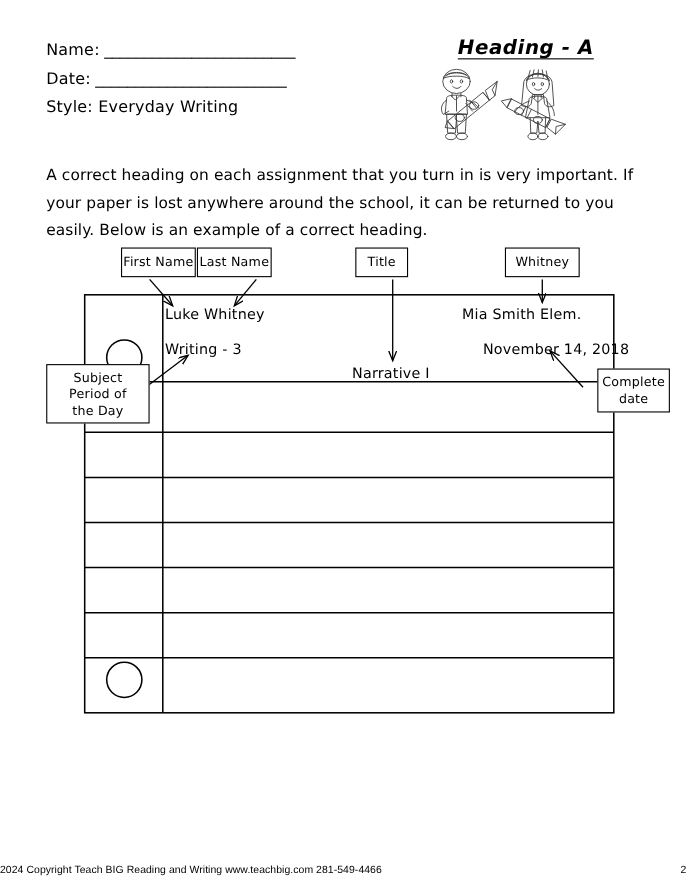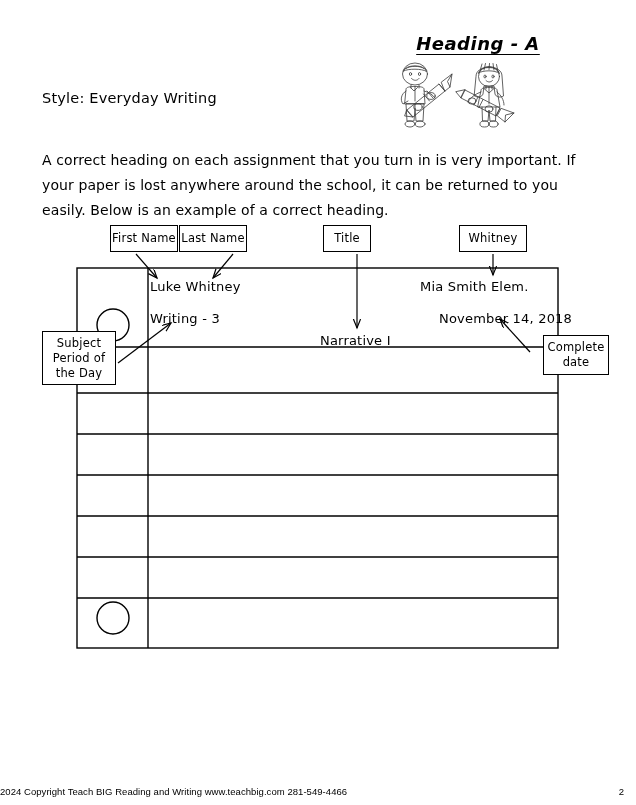--- a/index.html
+++ b/index.html
@@ -102,21 +102,21 @@
     display: flex;
     align-items: center;
     justify-content: center;
     letter-spacing: 0.2px;
     z-index: 5;
   }
   #callout-first-name { left: 110px; top: 10px;  width: 68px; height: 27px; }
   #callout-last-name  { left: 179px; top: 10px;  width: 68px; height: 27px; }
   #callout-title      { left: 323px; top: 10px;  width: 48px; height: 27px; }
   #callout-school     { left: 459px; top: 10px;  width: 68px; height: 27px; }
-  #callout-subject    { left: 42px;  top: 116px; width: 74px; height: 54px; flex-direction: column; }
+  #callout-subject    { left: 42px;  top: 116px; width: 94px; height: 54px; flex-direction: column; }
   #callout-date       { left: 527px; top: 120px; width: 66px; height: 40px; flex-direction: column; margin-left: 16px; }
 
   
   .sample-text {
     position: absolute;
     font-size: 13px;
     letter-spacing: 0.2px;
     white-space: nowrap;
     z-index: 4;
   }
@@ -148,21 +148,27 @@
     position: absolute;
     right: 12px;
     top: 0;
   }
 </style>
 </head>
 <body>
 
 <div class="page">
 
-
+  <div class="field-row" id="name-row">
+    <span class="field-label">Name:</span><span class="field-blank">________________________</span>
+  </div>
+
+  <div class="field-row" id="date-row">
+    <span class="field-label">Date:</span><span class="field-blank">________________________</span>
+  </div>
 
   <div class="field-row" id="style-row">
     <span>Style: Everyday Writing</span>
   </div>
 
   <div id="worksheet-title">Heading - A</div>
 
   <svg id="kids-illustration" viewBox="0 0 150 78">
     <g fill="none" stroke="#3a3a3a" stroke-width="0.8" stroke-linejoin="round" stroke-linecap="round">
 

